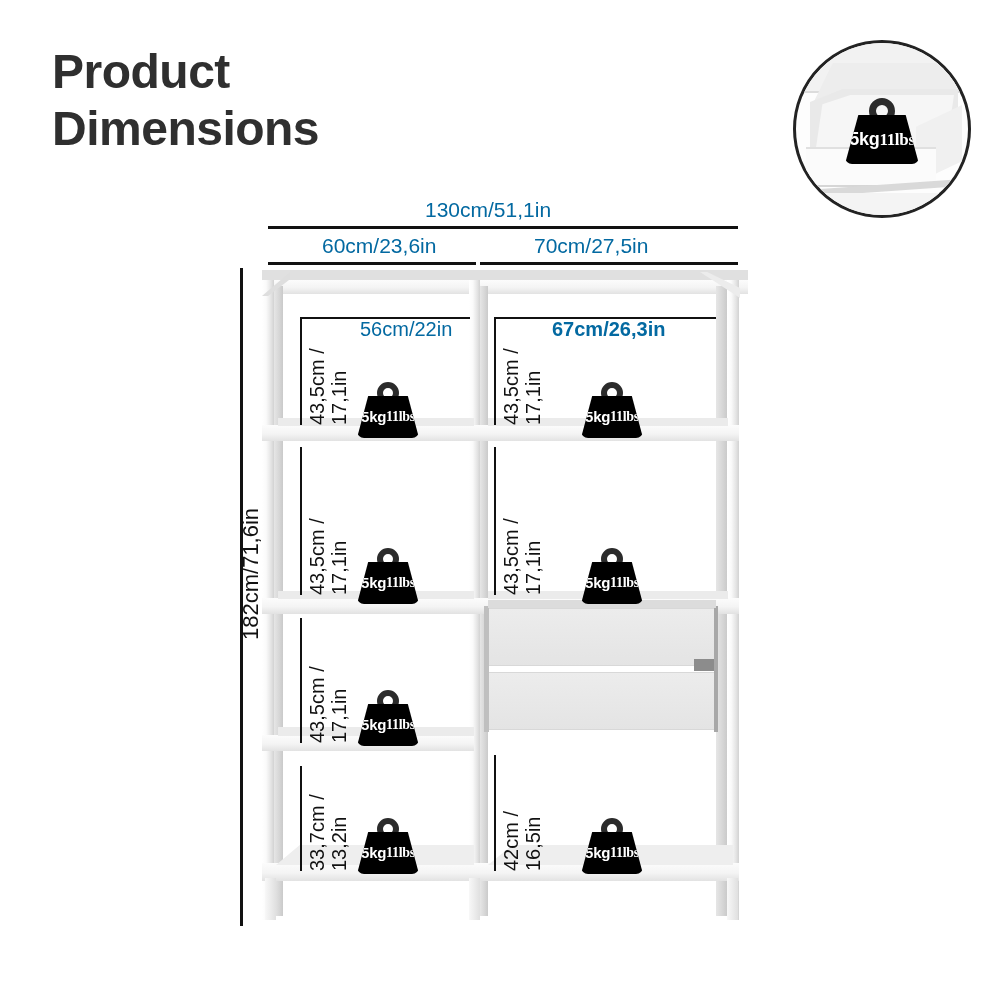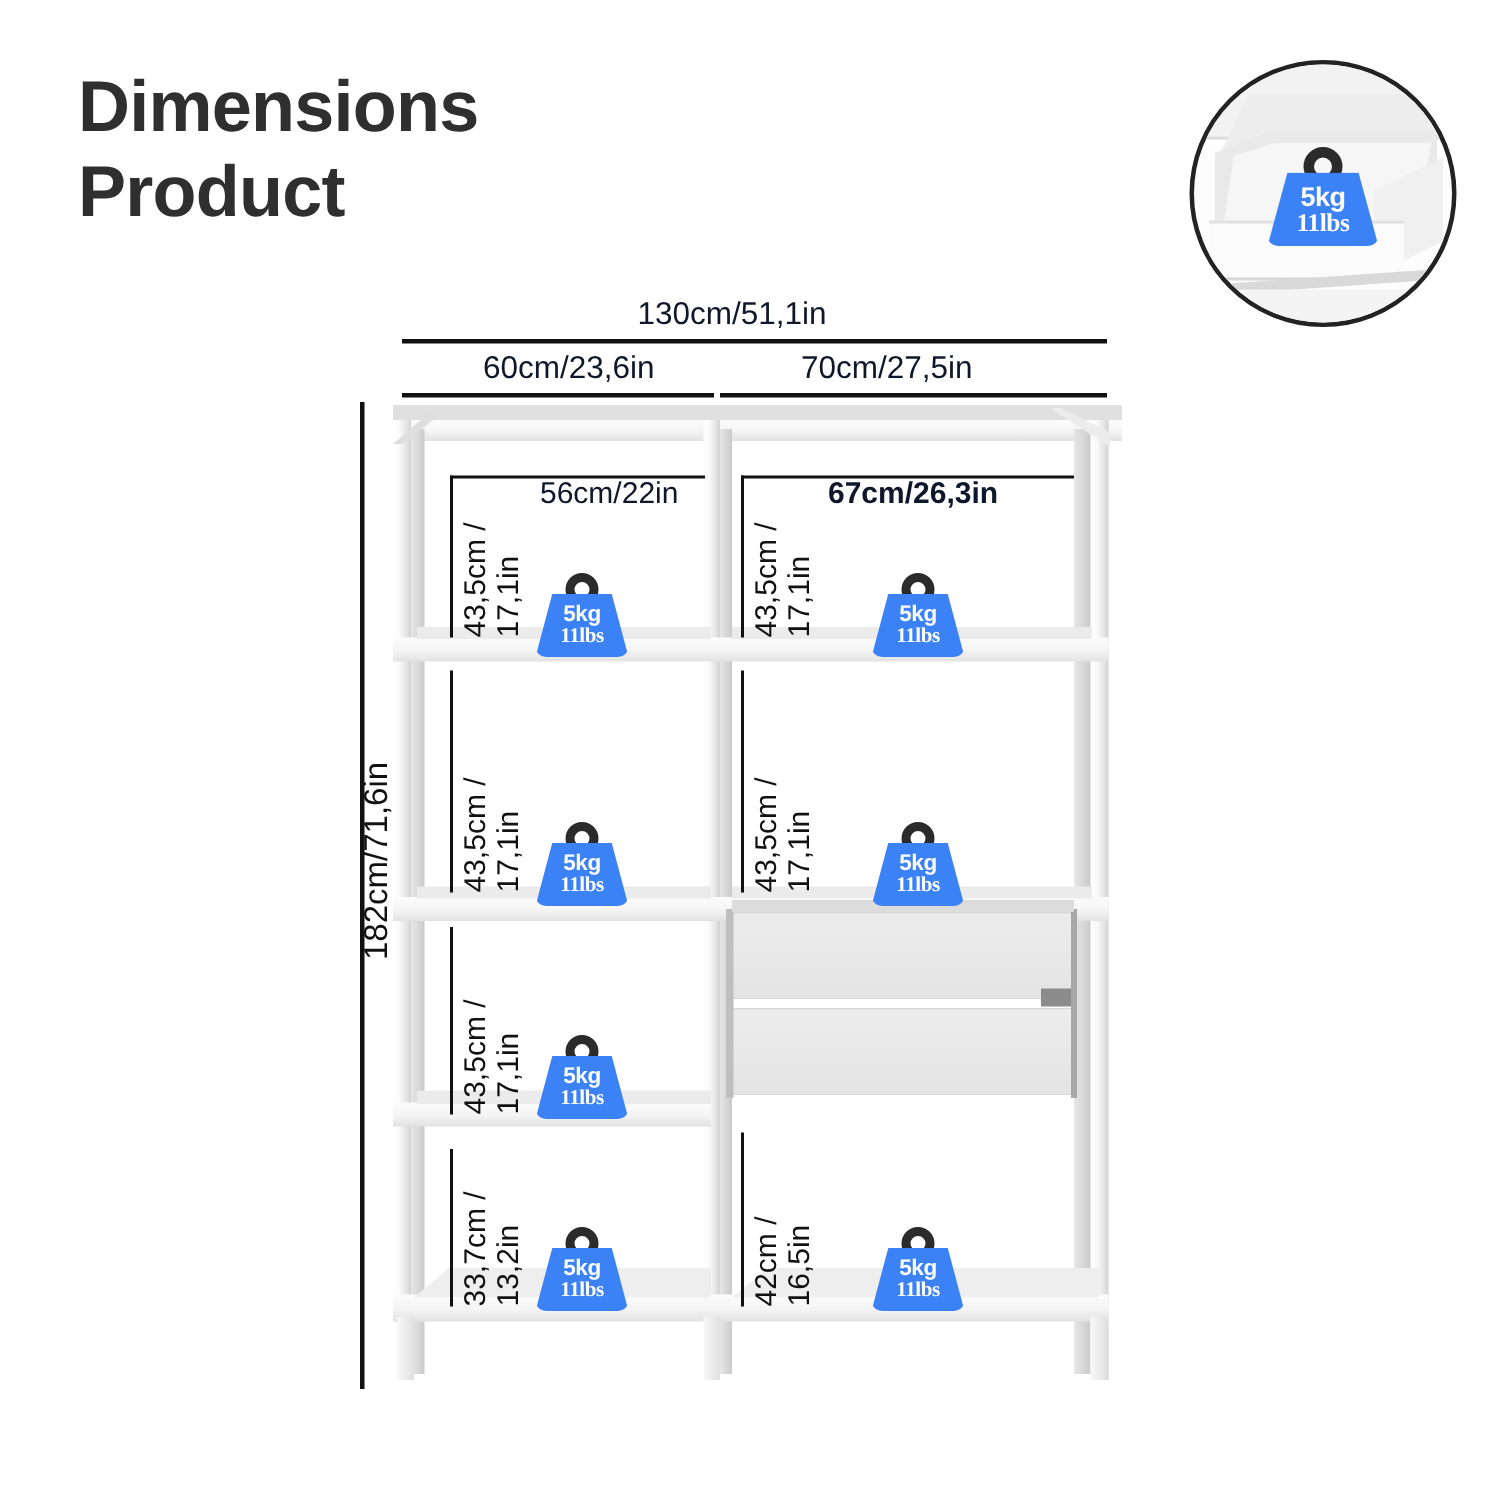--- a/index.html
+++ b/index.html
@@ -106,25 +106,25 @@
     box-sizing: border-box;
     background: transparent;
     z-index: 1;
   }
   .weight .w-body {
     position: absolute;
     left: 0;
     top: 14px;
     width: 62px;
     height: 42px;
-    background: #3b82f6;
+    background: #000000;
     clip-path: polygon(18% 0%, 82% 0%, 100% 100%, 0% 100%);
     border-radius: 7px;
     display: flex;
-    flex-direction: column;
+    flex-direction: row;
     align-items: center;
     justify-content: center;
     z-index: 2;
   }
   .weight .w-kg, .weight .w-lbs {
     color: #ffffff;
     font-weight: bold;
     line-height: 1.02;
     font-size: 15px;
     letter-spacing: -0.3px;
@@ -194,21 +194,21 @@
   .dim-line-h.thin { height: 2px; }
   .dim-line-v {
     position: absolute;
     width: 3px;
     background: #111111;
   }
   .dim-line-v.thin { width: 2px; }
   .dim-label {
     position: absolute;
     font-size: 21px;
-    color: #0f172a;
+    color: #0369a1;
     white-space: nowrap;
   }
   .dim-label.small { font-size: 20px; }
   .dim-label-v {
     position: absolute;
     font-size: 20px;
     color: #111111;
     white-space: nowrap;
     transform-origin: left top;
     transform: rotate(-90deg);
@@ -235,22 +235,22 @@
     color: #111111;
     white-space: nowrap;
     transform-origin: left top;
     transform: rotate(-90deg);
   }
 </style>
 </head>
 <body>
 
 <div id="page-title">
+  <span class="t-line">Product</span>
   <span class="t-line">Dimensions</span>
-  <span class="t-line">Product</span>
 </div>
 
 <div id="drawer-inset">
   <div class="inset-scene">
     <div class="ins-bg-top"></div>
     <div class="ins-wallline"></div>
     <div class="ins-back"></div>
     <div class="ins-inner"></div>
     <div class="ins-floor"></div>
     <div class="ins-side"></div>

